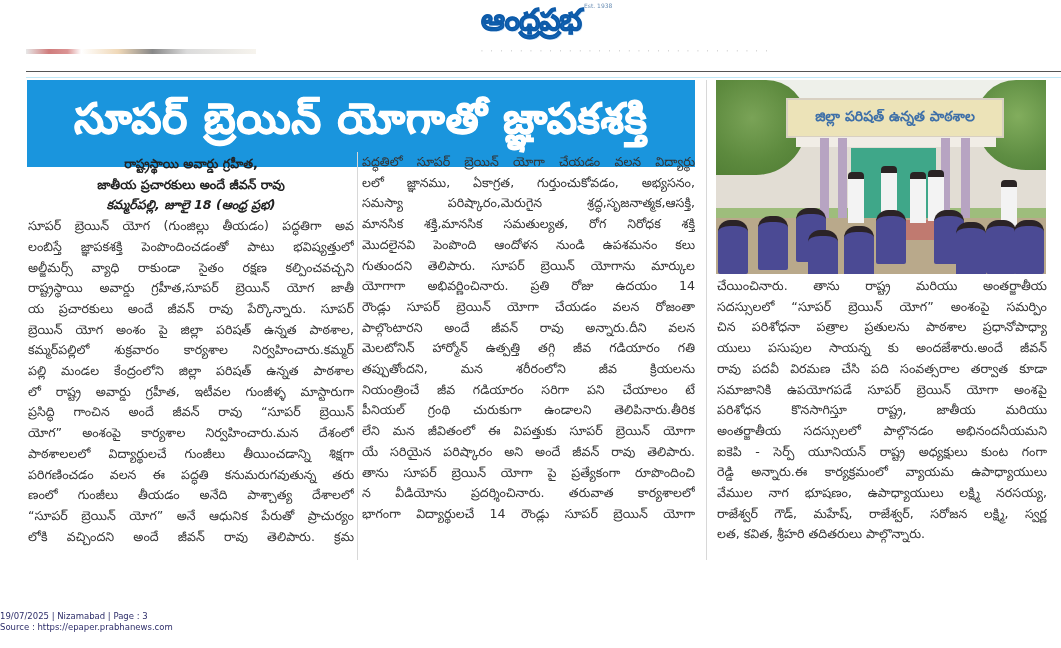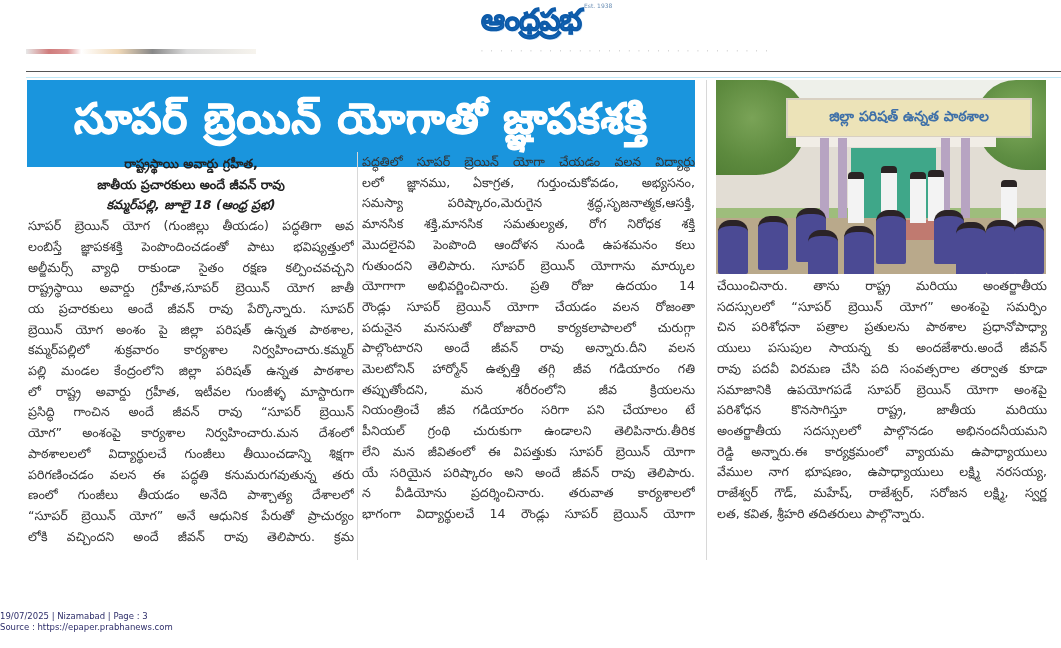--- a/index.html
+++ b/index.html
@@ -143,21 +143,21 @@
     .photo .tree-right {
       position: absolute; right: 0; top: 0; width: 70px; height: 90px;
       background: radial-gradient(circle at 60% 40%, #82ad5d 0%, #5f8e43 60%, #4f7f38 100%);
       border-radius: 40px 0 0 50px;
     }
     .photo .building {
       position: absolute; left: 0; top: 58px; width: 100%; height: 70px;
       background: #e2ddd4;
     }
     .photo .portico {
-      position: absolute; left: 70px; top: 18px; width: 246px; height: 40px;
+      position: absolute; left: 70px; top: 18px; width: 218px; height: 40px;
       background: #ece3b8;
       border: 2px solid #d8d0c2;
       box-sizing: border-box;
       display: flex; align-items: center; justify-content: center;
       font-size: 14px; font-weight: bold;
       color: #3d6fa8;
       white-space: nowrap;
       overflow: hidden;
     }
     .photo .roof {
@@ -249,28 +249,28 @@
 
 <div class="column col2">
   <span class="col-line">పద్ధతిలో సూపర్ బ్రెయిన్ యోగా చేయడం వలన విద్యార్థు</span>
   <span class="col-line">లలో జ్ఞానము, ఏకాగ్రత, గుర్తుంచుకోవడం, అభ్యసనం,</span>
   <span class="col-line">సమస్యా పరిష్కారం,మెరుగైన శ్రద్ధ,సృజనాత్మక,ఆసక్తి,</span>
   <span class="col-line">మానసిక శక్తి,మానసిక సమతుల్యత, రోగ నిరోధక శక్తి</span>
   <span class="col-line">మొదలైనవి పెంపొంది ఆందోళన నుండి ఉపశమనం కలు</span>
   <span class="col-line">గుతుందని తెలిపారు. సూపర్ బ్రెయిన్ యోగాను మార్కుల</span>
   <span class="col-line">యోగాగా అభివర్ణించినారు. ప్రతి రోజు ఉదయం 14</span>
   <span class="col-line">రౌండ్లు సూపర్ బ్రెయిన్ యోగా చేయడం వలన రోజంతా</span>
-  <span class="col-line">పదునైన మనసుతో రోజువారి కార్యకలాపాలలో చురుగ్గా</span>
   <span class="col-line">పాల్గొంటారని అందే జీవన్ రావు అన్నారు.దీని వలన</span>
   <span class="col-line">మెలటోనిన్ హార్మోన్ ఉత్పత్తి తగ్గి జీవ గడియారం గతి</span>
   <span class="col-line">తప్పుతోందని, మన శరీరంలోని జీవ క్రియలను</span>
   <span class="col-line">నియంత్రించే జీవ గడియారం సరిగా పని చేయాలం టే</span>
   <span class="col-line">పీనియల్ గ్రంథి చురుకుగా ఉండాలని తెలిపినారు.తీరిక</span>
   <span class="col-line">లేని మన జీవితంలో ఈ విపత్తుకు సూపర్ బ్రెయిన్ యోగా</span>
   <span class="col-line">యే సరియైన పరిష్కారం అని అందే జీవన్ రావు తెలిపారు.</span>
+  <span class="col-line">తాను సూపర్ బ్రెయిన్ యోగా పై ప్రత్యేకంగా రూపొందించి</span>
   <span class="col-line">న వీడియోను ప్రదర్శించినారు. తరువాత కార్యశాలలో</span>
   <span class="col-line">భాగంగా విద్యార్థులచే 14 రౌండ్లు సూపర్ బ్రెయిన్ యోగా</span>
 </div>
 
 <div class="col-sep" style="left:706px; top:80px; height:480px;"></div>
 
 <div class="photo">
   <div class="sky"></div>
   <div class="building"></div>
   <div class="tree-left"></div>
@@ -303,20 +303,21 @@
 
 <div class="column col3">
   <span class="col-line">చేయించినారు. తాను రాష్ట్ర మరియు అంతర్జాతీయ</span>
   <span class="col-line">సదస్సులలో “సూపర్ బ్రెయిన్ యోగ” అంశంపై సమర్పిం</span>
   <span class="col-line">చిన పరిశోధనా పత్రాల ప్రతులను పాఠశాల ప్రధానోపాధ్యా</span>
   <span class="col-line">యులు పసుపుల సాయన్న కు అందజేశారు.అందే జీవన్</span>
   <span class="col-line">రావు పదవీ విరమణ చేసి పది సంవత్సరాల తర్వాత కూడా</span>
   <span class="col-line">సమాజానికి ఉపయోగపడే సూపర్ బ్రెయిన్ యోగా అంశపై</span>
   <span class="col-line">పరిశోధన కొనసాగిస్తూ రాష్ట్ర, జాతీయ మరియు</span>
   <span class="col-line">అంతర్జాతీయ సదస్సులలో పాల్గొనడం అభినందనీయమని</span>
+  <span class="col-line">ఐకెపి - సెర్ప్ యూనియన్ రాష్ట్ర అధ్యక్షులు కుంట గంగా</span>
   <span class="col-line">రెడ్డి అన్నారు.ఈ కార్యక్రమంలో వ్యాయమ ఉపాధ్యాయులు</span>
   <span class="col-line">వేముల నాగ భూషణం, ఉపాధ్యాయులు లక్ష్మి నరసయ్య,</span>
   <span class="col-line">రాజేశ్వర్ గౌడ్, మహేష్, రాజేశ్వర్, సరోజన లక్ష్మి, స్వర్ణ</span>
   <span class="col-line" style="text-align-last:left;">లత, కవిత, శ్రీహరి తదితరులు పాల్గొన్నారు.</span>
 </div>
 
 <div class="footer">
   <div>19/07/2025 | Nizamabad | Page : 3</div>
   <div>Source : https://epaper.prabhanews.com</div>
 </div>

